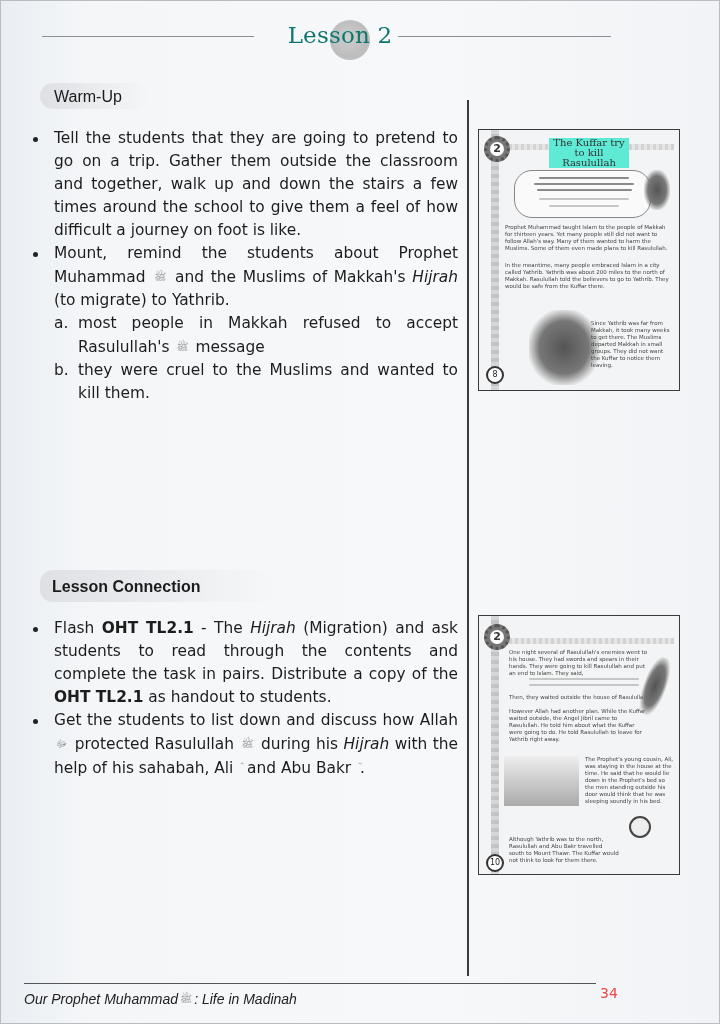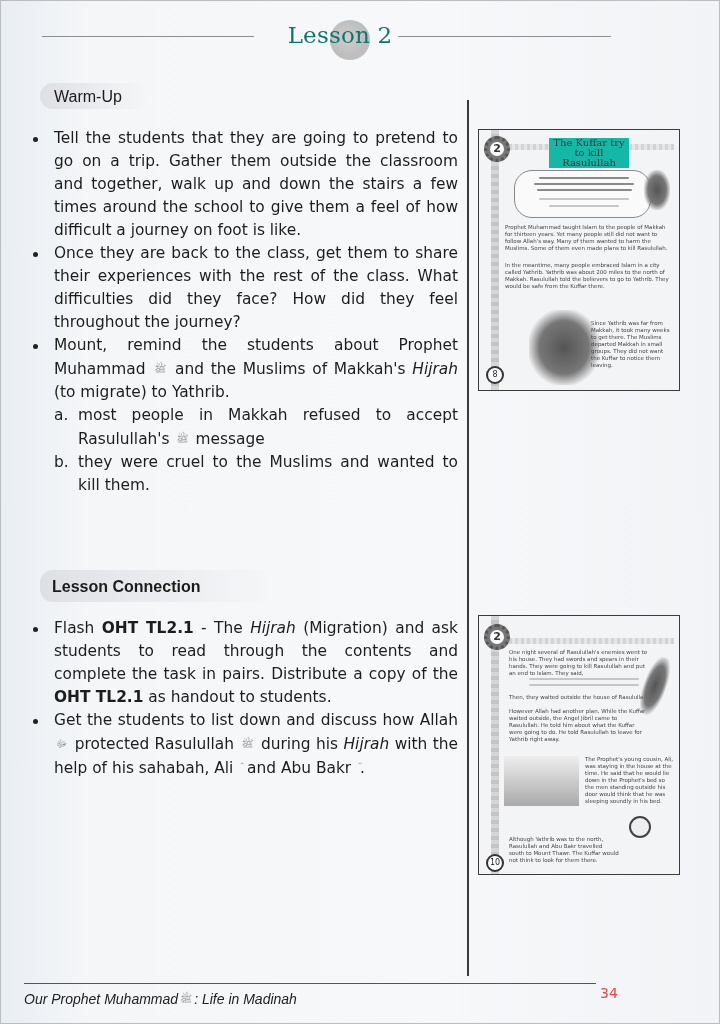--- a/index.html
+++ b/index.html
@@ -46,21 +46,21 @@
     .thumb.t2 { top:615px; height:258px; }
     .thumb .strip { position:absolute; left:12px; top:0; width:8px; height:100%;
       background: repeating-linear-gradient(180deg, #d6d6d6 0 4px, #c4c4c4 4px 8px); }
     .thumb .gear { position:absolute; left:5px; top:6px; width:26px; height:26px; border-radius:50%;
       background:#777; border:3px dotted #555; box-sizing:border-box; }
     .thumb .gear span { position:absolute; left:3px; top:3px; width:14px; height:14px; border-radius:50%; background:#fff;
       font-size:11px; font-weight:bold; text-align:center; line-height:14px; color:#333; }
     .thumb .top-band { position:absolute; left:30px; top:14px; width:165px; height:6px;
       background: repeating-linear-gradient(90deg, #d3d3d3 0 3px, #e6e6e6 3px 6px); }
     .thumb .t-heading { position:absolute; left:70px; top:8px; width:80px; text-align:center;
-      font-family:"DejaVu Serif", serif; font-size:10px; line-height:10px; color:#333; background:#14b8a6; }
+      font-family:"DejaVu Serif", serif; font-size:10px; line-height:10px; color:#333; background:#5eead4; }
     .thumb .box { position:absolute; left:35px; top:40px; width:135px; height:46px; border:1px solid #888; border-radius:18px; background:#fafafa; }
     .thumb .tline { position:absolute; height:2px; background:#8a8a8a; border-radius:1px; }
     .thumb .tline.light { background:#c6c6c6; }
     .thumb .pnum { position:absolute; left:7px; width:14px; height:14px; border-radius:50%; border:2px solid #333; background:#fff;
       font-size:8px; line-height:14px; text-align:center; color:#222; }
     .thumb .art { position:absolute; background:radial-gradient(ellipse at center, #555 0%, #777 50%, rgba(200,200,200,0) 75%); }
     .thumb .mini { position:absolute; font-size:5.5px; line-height:7px; color:#444; font-family:"DejaVu Sans", sans-serif; }
   </style>
 </head>
 <body>
@@ -71,23 +71,20 @@
 <div class="hdr-line right"></div>
 <div class="hdr-circle"></div>
 <div class="hdr-title">Lesson 2</div>
 
 <div class="sec-pill" style="left:40px; top:83px; width:110px;"></div>
 <div class="sec-title" style="left:54px; top:88px;">Warm-Up</div>
 
 <div class="col" style="top:127px;">
   <div class="bullet">
     <span>Tell the students that they are going to pretend to go on a trip. Gather them outside the classroom and together, walk up and down the stairs a few times around the school to give them a feel of how difficult a journey on foot is like.</span>
-  </div>
-  <div class="bullet">
-    <span>Once they are back to the class, get them to share their experiences with the rest of the class. What difficulties did they face? How did they feel throughout the journey?</span>
   </div>
   <div class="bullet">
     <span>Mount, remind the students about Prophet Muhammad</span>
     <span class="honor">ﷺ</span>
     <span>and the Muslims of Makkah's</span>
     <i>Hijrah</i>
     <span>(to migrate) to Yathrib.</span>
   </div>
   <div class="sub">
     <span class="letter">a.</span>

